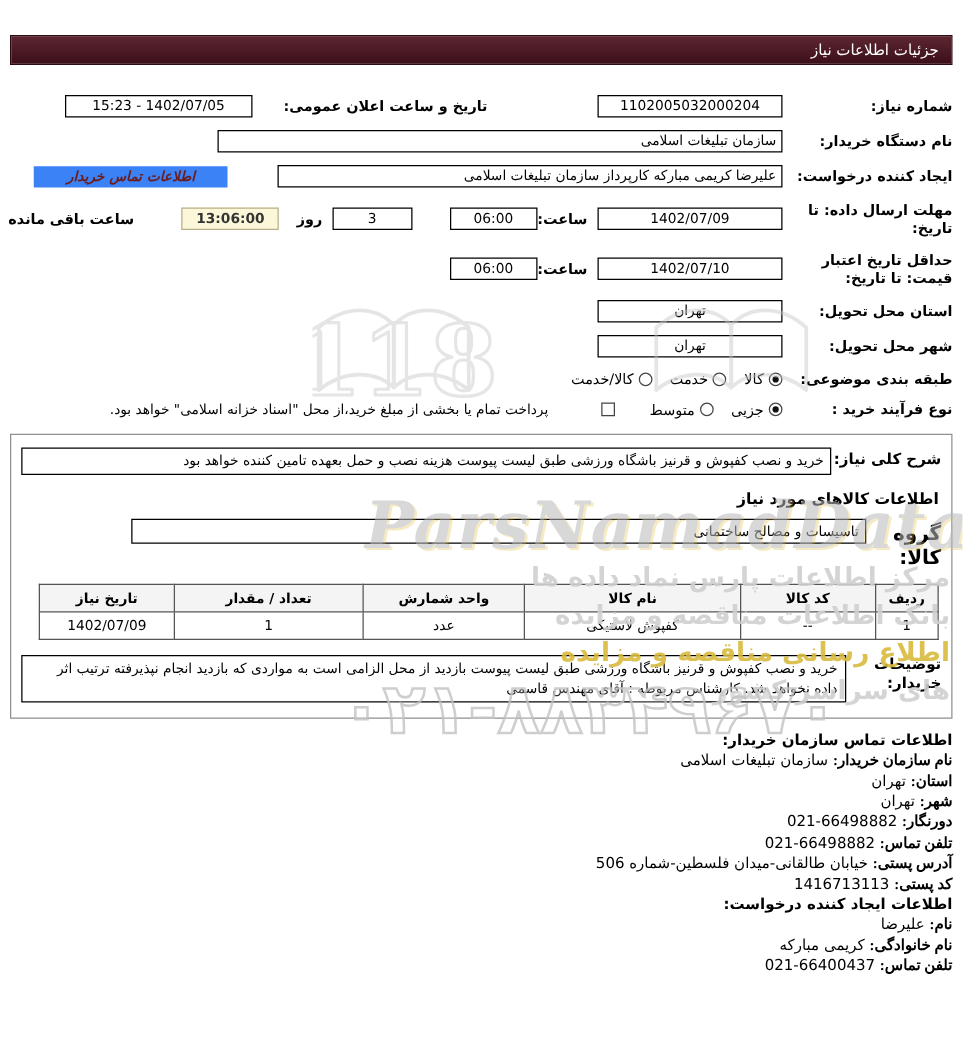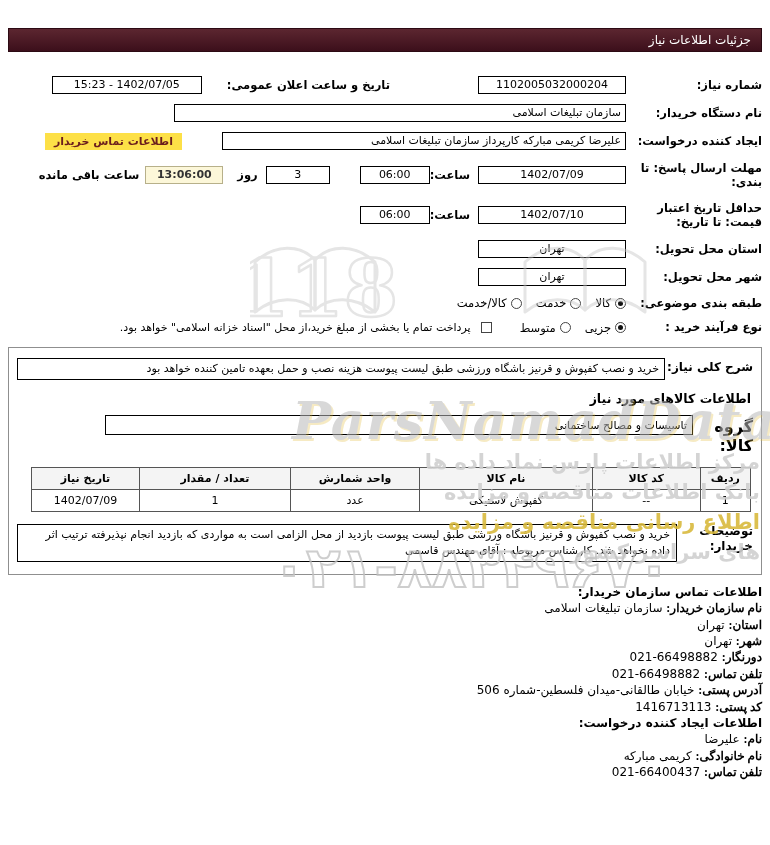--- a/index.html
+++ b/index.html
@@ -24,33 +24,33 @@
   .box {
     border:1px solid #000; background:#fff; height:18px; line-height:16px;
     font-size:11px; padding:0 4px; text-align:right; flex:0 0 auto; overflow:hidden; white-space:nowrap;
   }
   .center { text-align:center; }
   .ltr { direction:ltr; }
   .w148{width:148px} .w150{width:150px} .w452{width:452px} .w404{width:404px}
   .w70{width:70px} .w64{width:64px} .w78{width:78px}
   .tall { height:30px; align-items:center; }
   .yellow-link {
-    background:#fde047; color:#6b1d1d; font-size:11px; font-weight:bold;
-    padding:2px 9px; margin-right:40px; cursor:pointer; white-space:nowrap;
+    background:#3b82f6; color:#6b1d1d; font-size:11px; font-weight:bold;
+    padding:2px 26px; margin-right:40px; cursor:pointer; white-space:nowrap;font-style:italic;
   }
   .timebox { background:#fcf7d9; border:1px solid #b7b08a; color:#333; font-weight:bold; }
   .radio {
     width:11px; height:11px; border:1px solid #444; border-radius:50%;
     background:#fff; display:inline-block; position:relative; flex:0 0 auto;
   }
   .radio.sel::after { content:""; position:absolute; inset:2px; background:#111; border-radius:50%; }
   .checkbox { width:11px; height:11px; border:1px solid #444; background:#fff; display:inline-block; flex:0 0 auto; }
   .optlbl { font-size:11.5px; margin:0 4px 0 14px; white-space:nowrap; }
   .note { font-size:11px; white-space:nowrap; margin-right:10px; }
-  .gap8 { margin-right:8px; } .gap14 { margin-right:14px; } .gap30 { margin-right:30px; }
+  .gap8 { margin-right:8px; } .gap14 { margin-right:14px;margin-left:32px; } .gap30 { margin-right:30px; }
   .gap88 { margin-right:88px; } .gap25 { margin-right:25px; } .gap6 { margin-right:6px; }
   
   .need-box { border:1px solid #8f8f8f; margin:12px 8px 0; padding:10px 8px 12px; position:relative; z-index:1; background:transparent; }
   .nrow { display:flex; align-items:flex-start; }
   .dlbl { width:88px; font-weight:bold; font-size:12px; padding-top:2px; flex:0 0 auto; }
   .dbox { flex:1; border:1px solid #000; background:#fff; min-height:20px; line-height:18px; font-size:11px; padding:1px 5px; text-align:right; }
   .items-header { font-weight:bold; font-size:12.5px; margin:11px 2px 9px; }
   .glbl { width:60px; font-weight:bold; font-size:16px; padding-top:2px; flex:0 0 auto; }
   .gbox { flex:1; margin-left:88px; border:1px solid #000; background:#fff; height:20px; line-height:18px; font-size:11px; padding:1px 5px; text-align:right; }
   .itbl { border-collapse:collapse; width:calc(100% - 16px); margin:12px 2px 12px 14px; background:#fff; }
@@ -103,21 +103,21 @@
     <div class="box w452">سازمان تبلیغات اسلامی</div>
   </div>
 
   <div class="frow">
     <span class="lbl">ایجاد کننده درخواست:</span>
     <div class="box w404">علیرضا کریمی مبارکه کارپرداز سازمان تبلیغات اسلامی</div>
     <span class="yellow-link">اطلاعات تماس خریدار</span>
   </div>
 
   <div class="frow tall">
-    <span class="lbl">مهلت ارسال پاسخ: تا بندی:</span>
+    <span class="lbl">مهلت ارسال داده: تا تاریخ:</span>
     <div class="box w148 center ltr">1402/07/09</div>
     <span class="lbl auto gap8">ساعت:</span>
     <div class="box w70 center ltr">06:00</div>
     <div class="box w64 center ltr gap30">3</div>
     <span class="lbl auto gap8">روز</span>
     <div class="box w78 center ltr timebox gap14">13:06:00</div>
     <span class="lbl auto gap6">ساعت باقی مانده</span>
   </div>
 
   <div class="frow tall">

